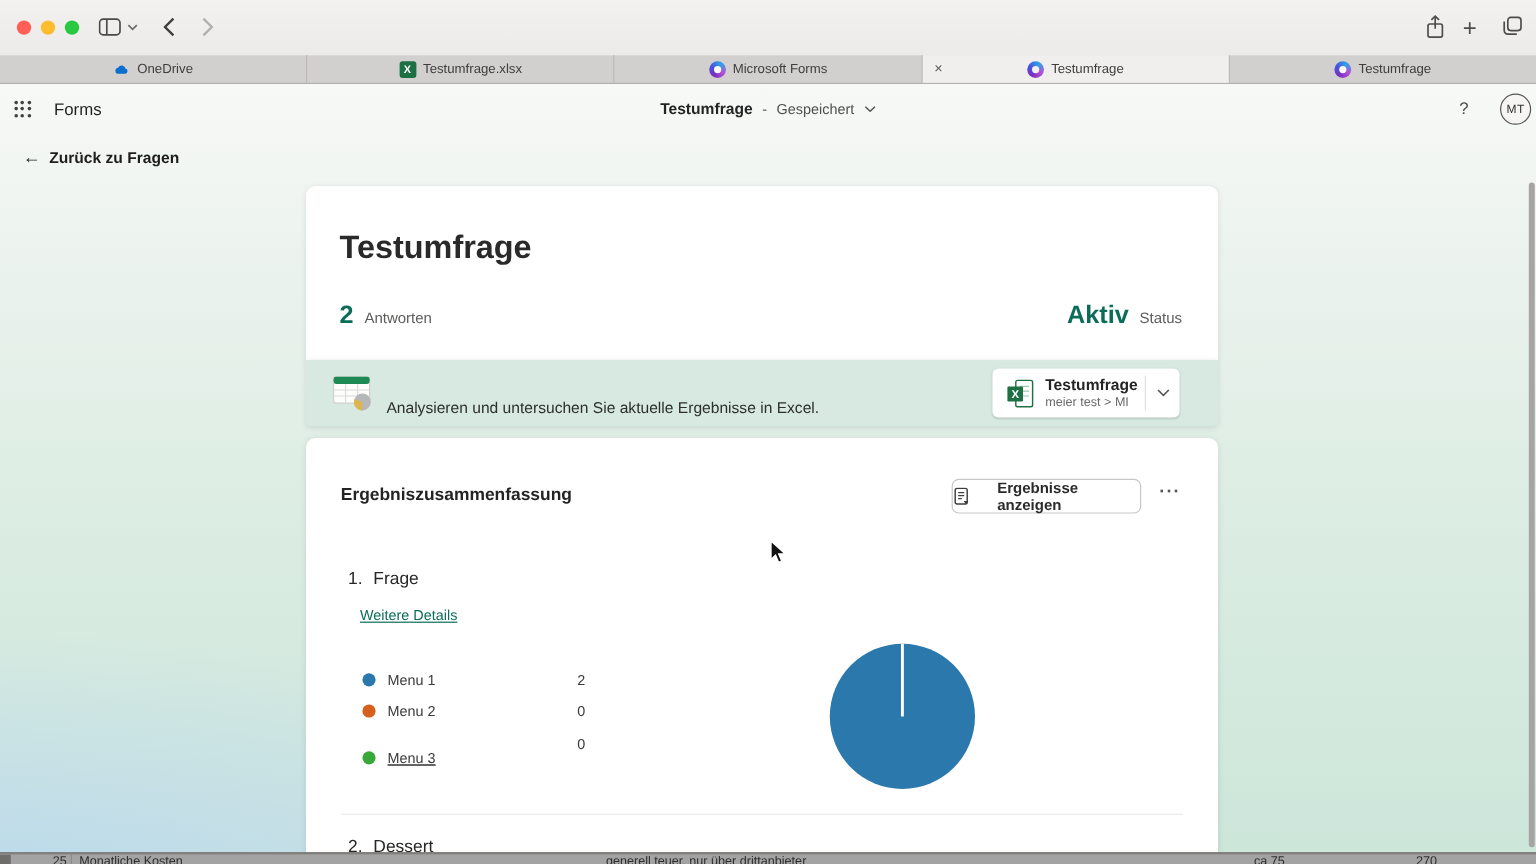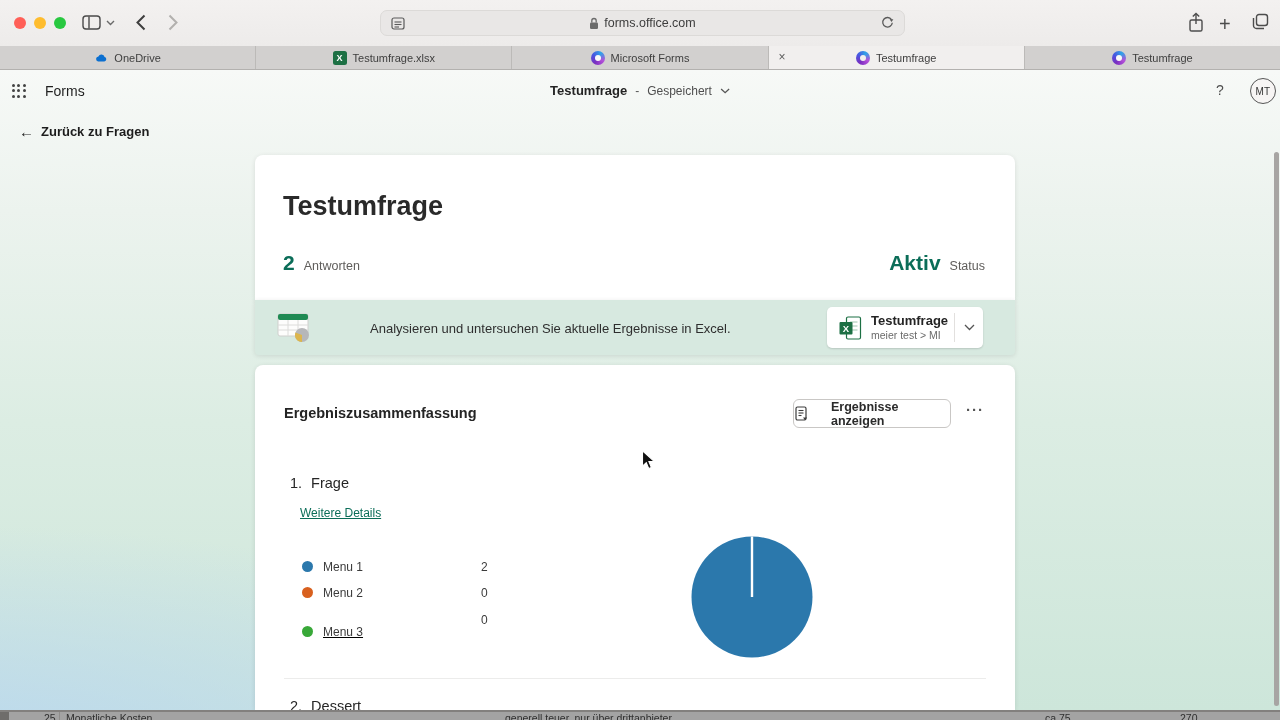--- a/index.html
+++ b/index.html
@@ -70,22 +70,22 @@
     border-radius:0 0 4px 4px;box-shadow:0 1px 5px rgba(0,0,0,.10);}
   .card2{top:295px;height:345px;border-radius:8px 8px 0 0;}
 
   .survey-title{position:absolute;left:28px;top:36px;font-size:27px;font-weight:bold;color:#2a2a2a;}
   .stat{position:absolute;top:96px;display:flex;align-items:baseline;gap:9px;white-space:nowrap;}
   .stat .v{font-size:21px;font-weight:bold;}
   .stat .l{font-size:12.5px;color:#5f5d5b;}
   .stat1{left:28px;} .stat2{left:234px;} .stat3{right:30px;}
 
   .banner-ico{position:absolute;left:22px;top:12px;}
-  .banner-text{position:absolute;left:67px;top:1px;height:55px;display:flex;align-items:center;
-    font-size:13px;color:#2e2e2e;margin-left:48px;}
+  .banner-text{position:absolute;left:67px;top:12px;height:55px;display:flex;align-items:center;
+    font-size:13px;color:#2e2e2e;}
   .xl-btn{position:absolute;left:572px;top:7px;width:156px;height:41px;background:#fff;
     border-radius:5px;box-shadow:0 1px 2px rgba(0,0,0,.15);display:flex;align-items:center;}
   .xl-btn .txt{margin-left:8px;line-height:1.25;}
   .xl-btn .t1{font-size:13px;font-weight:bold;color:#242424;}
   .xl-btn .t2{font-size:10.5px;color:#6b6b6b;}
   .xl-divider{position:absolute;right:28px;top:6px;bottom:6px;width:1px;background:#e2e0de;}
   .xl-chev{position:absolute;right:8px;top:17px;}
 
   .rc-head{position:absolute;left:29px;top:40px;font-size:14.5px;font-weight:bold;color:#242424;}
   .res-btn{position:absolute;left:538px;top:34px;width:158px;height:29px;background:#fff;
@@ -146,45 +146,20 @@
       <svg width="10" height="17" viewBox="0 0 10 17">
           <polyline points="8.5,1.5 1.5,8.5 8.5,15.5" fill="none" stroke="#3e3e3e" stroke-width="2"></polyline>
         </svg>
     </div>
     <div class="chrome-ico" style="left:168px;top:14px;">
       <svg width="10" height="17" viewBox="0 0 10 17">
           <polyline points="1.5,1.5 8.5,8.5 1.5,15.5" fill="none" stroke="#b2b0ae" stroke-width="2"></polyline>
         </svg>
     </div>
 
-    <div class="addr">
-      <div class="addr-side">
-        <svg width="14" height="13" viewBox="0 0 14 13">
-            <rect x="1" y="1" width="12" height="11" rx="2" fill="none" stroke="#5a5a5a" stroke-width="1.2"></rect>
-            <line x1="3.5" y1="5" x2="10.5" y2="5" stroke="#5a5a5a" stroke-width="1.1"></line>
-            <line x1="3.5" y1="7.5" x2="10.5" y2="7.5" stroke="#5a5a5a" stroke-width="1.1"></line>
-            <line x1="3.5" y1="10" x2="8" y2="10" stroke="#5a5a5a" stroke-width="1.1"></line>
-          </svg>
-      </div>
-      <div class="addr-center">
-        <span>
-          <svg width="10" height="13" viewBox="0 0 10 13">
-              <rect x="1" y="5.5" width="8" height="6.5" rx="1.2" fill="#6b6b6b"></rect>
-              <path d="M2.8 5.5 V3.7 a2.2 2.2 0 0 1 4.4 0 V5.5" fill="none" stroke="#6b6b6b" stroke-width="1.3"></path>
-            </svg>
-        </span>
-        <span>forms.office.com</span>
-      </div>
-      <div class="addr-side">
-        <svg width="13" height="14" viewBox="0 0 13 14">
-            <path d="M10.5 3.6 A4.8 4.8 0 1 0 11.3 6.8" fill="none" stroke="#5a5a5a" stroke-width="1.3"></path>
-            <polygon points="8.6,3.2 12.4,3.2 10.5,6" fill="#5a5a5a"></polygon>
-          </svg>
-      </div>
-    </div>
 
     <div class="chrome-ico" style="left:1188px;top:12px;">
       <svg width="16" height="21" viewBox="0 0 16 21">
           <rect x="2" y="8" width="12" height="11" rx="1.6" fill="none" stroke="#4c4c4c" stroke-width="1.4"></rect>
           <line x1="8" y1="2" x2="8" y2="12" stroke="#4c4c4c" stroke-width="1.4"></line>
           <polyline points="4.8,4.6 8,1.4 11.2,4.6" fill="none" stroke="#4c4c4c" stroke-width="1.4"></polyline>
         </svg>
     </div>
     <div class="chrome-ico" style="left:1219px;top:13px;font-size:20px;font-weight:300;">+</div>
     <div class="chrome-ico" style="left:1251px;top:13px;">

